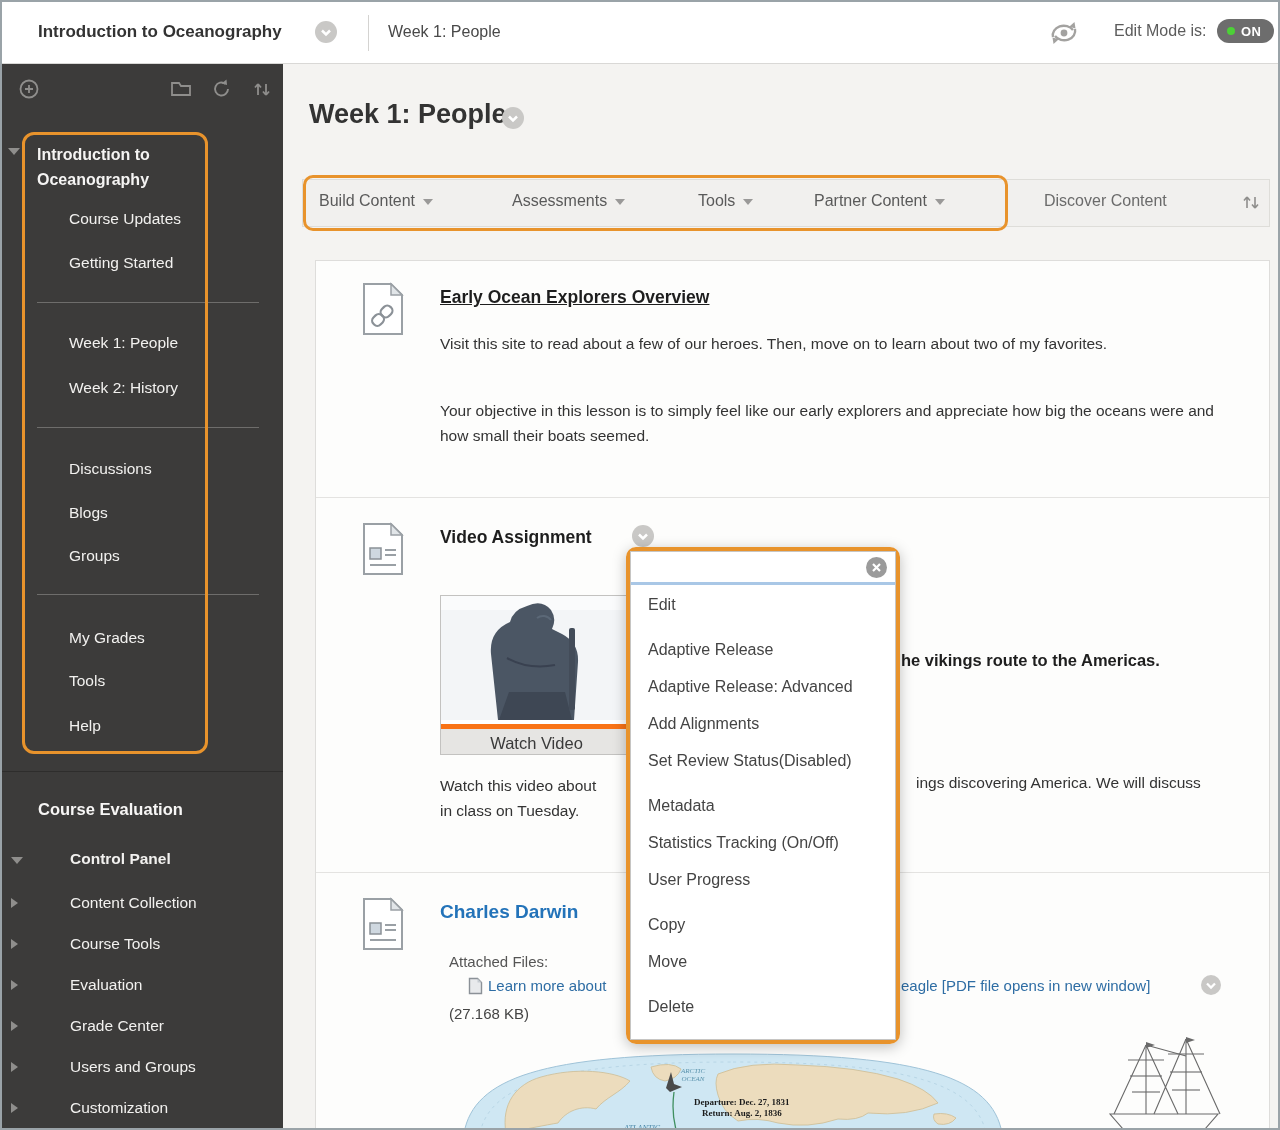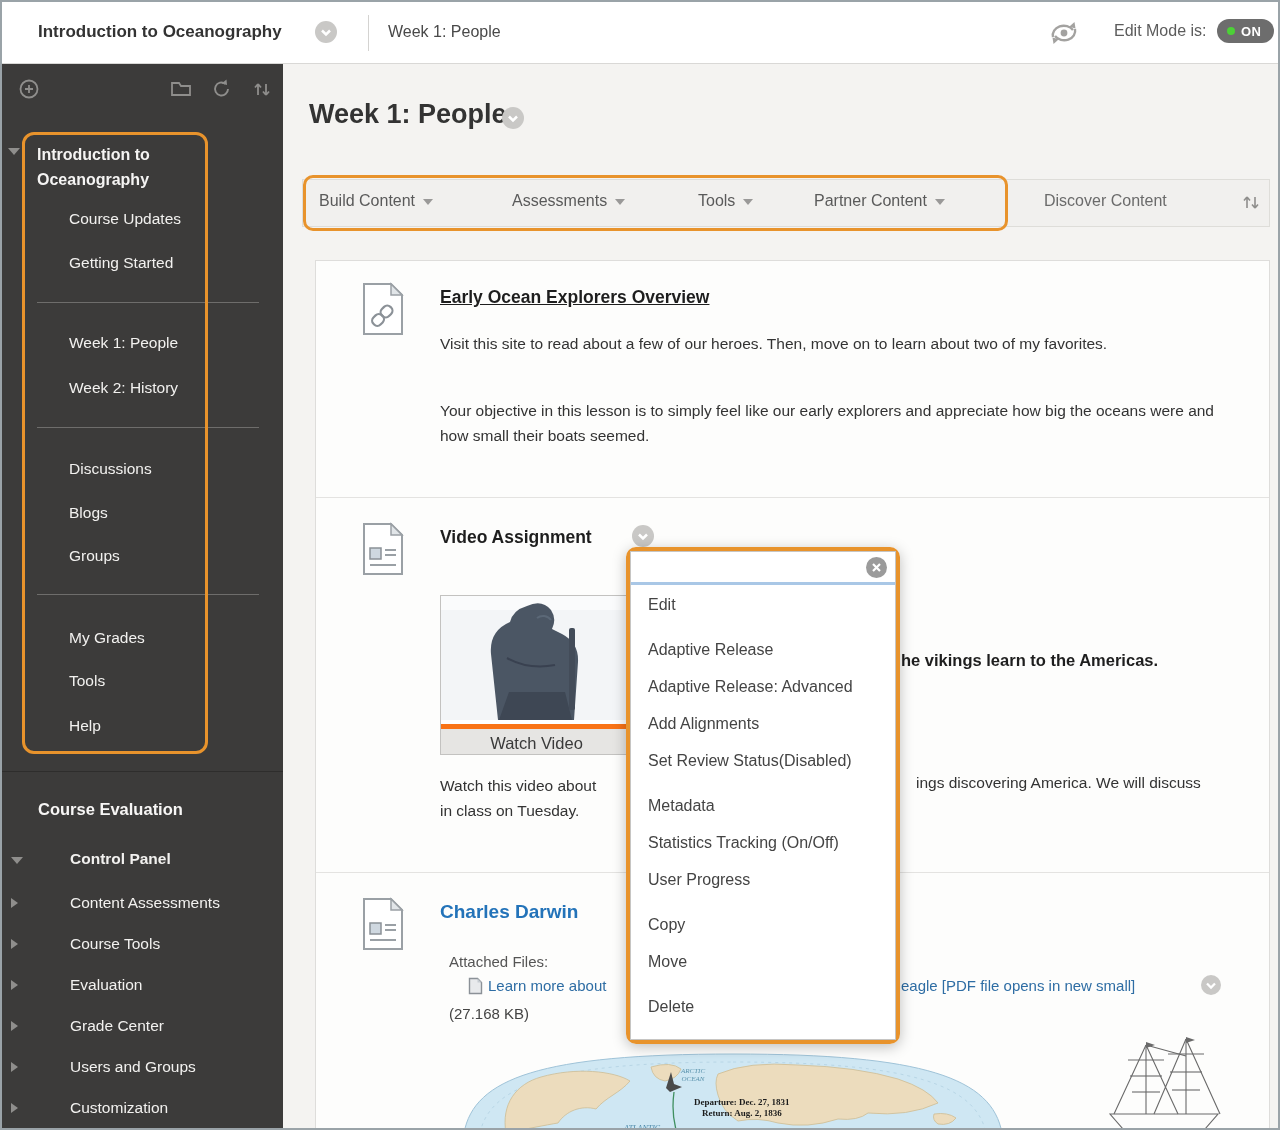--- a/index.html
+++ b/index.html
@@ -176,21 +176,21 @@
 
     <div class="orange-frame"></div>
 
     <div class="cm-sep"></div>
     <div class="cm-title">Course Evaluation</div>
 
     <span class="cm-caret tri-down" style="top:793px;"></span>
     <div class="sidebar-item cm-bold" style="top:786px; left:36px;">Control Panel</div>
 
     <span class="cm-caret tri-right" style="top:834px;"></span>
-    <div class="sidebar-item" style="top:830px; left:36px;">Content Assessments</div>
+    <div class="sidebar-item" style="top:830px; left:36px;">Content Collection</div>
     <span class="cm-caret tri-right" style="top:875px;"></span>
     <div class="sidebar-item" style="top:871px; left:36px;">Course Tools</div>
     <span class="cm-caret tri-right" style="top:916px;"></span>
     <div class="sidebar-item" style="top:912px; left:36px;">Evaluation</div>
     <span class="cm-caret tri-right" style="top:957px;"></span>
     <div class="sidebar-item" style="top:953px; left:36px;">Grade Center</div>
     <span class="cm-caret tri-right" style="top:998px;"></span>
     <div class="sidebar-item" style="top:994px; left:36px;">Users and Groups</div>
     <span class="cm-caret tri-right" style="top:1039px;"></span>
     <div class="sidebar-item" style="top:1035px; left:36px;">Customization</div>
@@ -261,21 +261,21 @@
           <rect x="128" y="32" width="6" height="82" rx="2" fill="#434c59"></rect>
           <path d="M96 22 a10 10 0 0 1 14 2" stroke="#5b6877" stroke-width="2" fill="none"></path>
         </svg>
         <div class="thumb-caption">Watch Video</div>
       </div>
 
       <div class="body-text" style="left:124px; top:512px; width:210px;">
         <div>Watch this video about</div>
         <div>in class on Tuesday.</div>
       </div>
-      <span class="frag-bold" style="left:585px; top:390px;">he vikings learn to the Americas.</span>
+      <span class="frag-bold" style="left:585px; top:390px;">he vikings route to the Americas.</span>
       <span class="frag-text" style="left:585px; top:513px;">ings discovering America. We will discuss</span>
 
       <div class="item-div" style="top:611px;"></div>
 
       <span class="doc-icon" style="left:45px; top:635px;">
         <svg width="44" height="56" viewBox="0 0 44 56">
           <path d="M3 3 h27 l11 11 v39 H3 z" fill="#fff" stroke="#9aa0a5" stroke-width="2"></path>
           <path d="M30 3 l11 11 h-11 z" fill="#e1e5e8" stroke="#9aa0a5" stroke-width="1.5"></path>
           <rect x="9" y="27" width="11" height="11" fill="#cfd8e0" stroke="#8b9197" stroke-width="1.5"></rect>
           <path d="M24 29 h11 M24 34 h11 M9 44 h26" stroke="#9aa0a5" stroke-width="1.8"></path>
@@ -283,21 +283,21 @@
       </span>
       <a class="darwin-title">Charles Darwin</a>
       <span class="attached-label">Attached Files:</span>
       <span class="doc-icon" style="left:152px; top:716px;">
         <svg width="15" height="18" viewBox="0 0 15 18">
             <path d="M1.5 1.5 h8 l4 4 v11 h-12z" fill="#e8eaec" stroke="#8b9197" stroke-width="1.4"></path>
             <path d="M9.5 1.5 l4 4 h-4z" fill="#c6ccd1"></path>
           </svg>
       </span>
       <a class="file-link" style="left:172px; top:716px;">Learn more about</a>
-      <a class="file-link" style="left:585px; top:716px;">eagle [PDF file opens in new small]</a>
+      <a class="file-link" style="left:585px; top:716px;">eagle [PDF file opens in new window]</a>
       <span class="chev-circle" style="position:absolute; left:885px; top:714px; width:20px; height:20px;">
         <svg width="20" height="20">
             <path d="M6 8.5 l4 4 4 -4" stroke="#fff" stroke-width="2.3" fill="none"></path>
           </svg>
       </span>
       <span class="file-size">(27.168 KB)</span>
 
       <div class="map-wrap">
         <svg width="575" height="89" viewBox="0 0 575 89">
           <path d="M18 89 C28 34 96 10 287 10 C478 10 546 34 556 89 Z" fill="#cfe7f3" stroke="#9fc3d8"></path>

